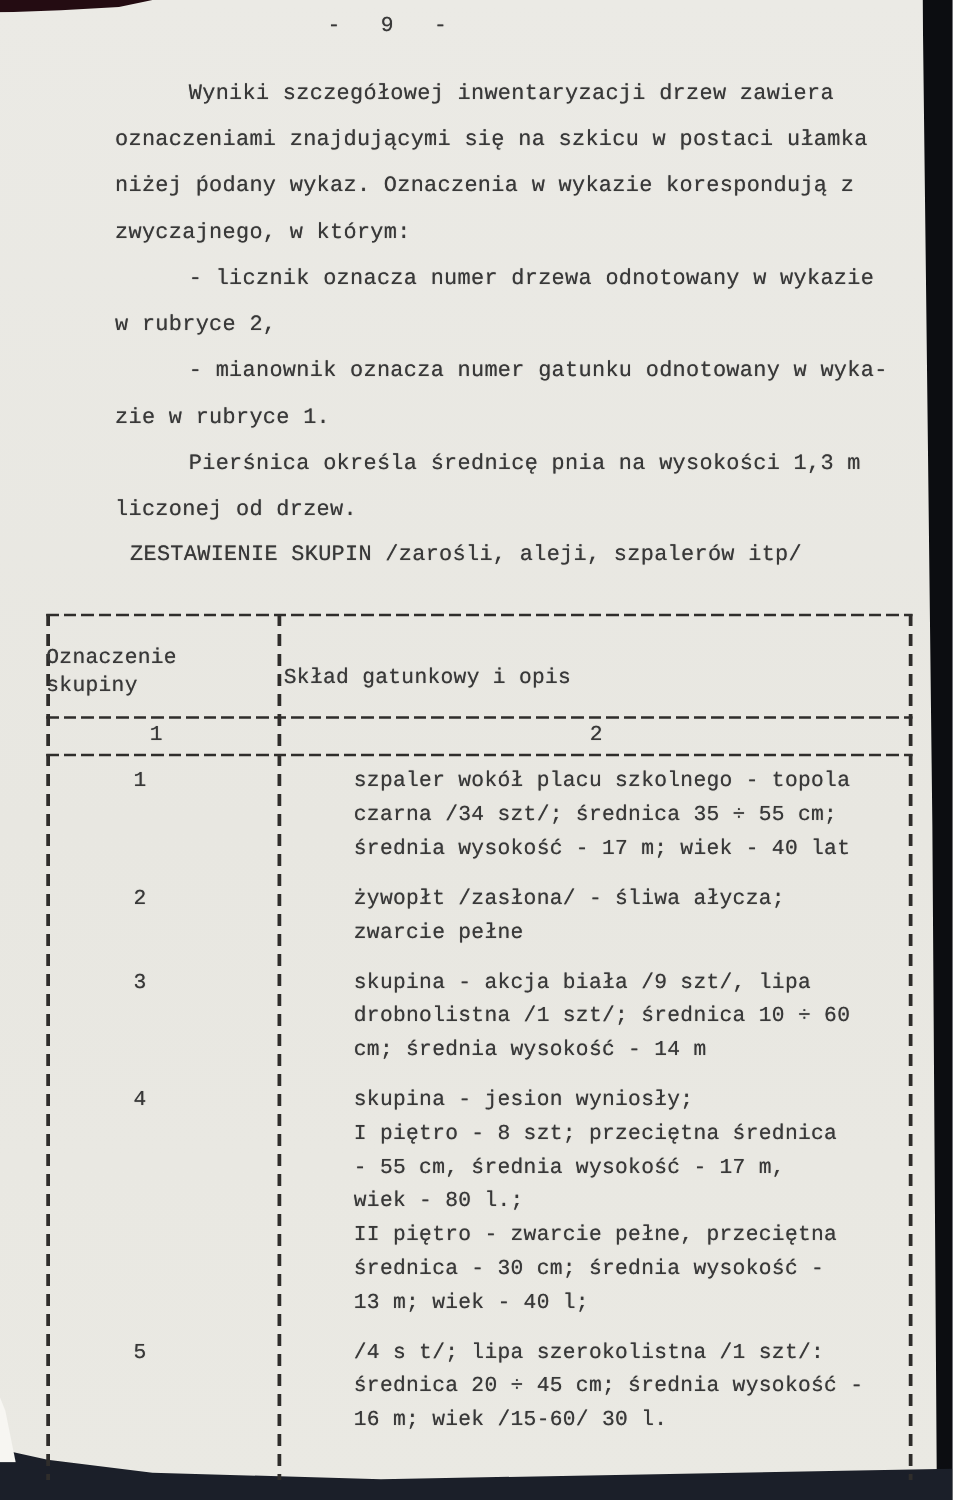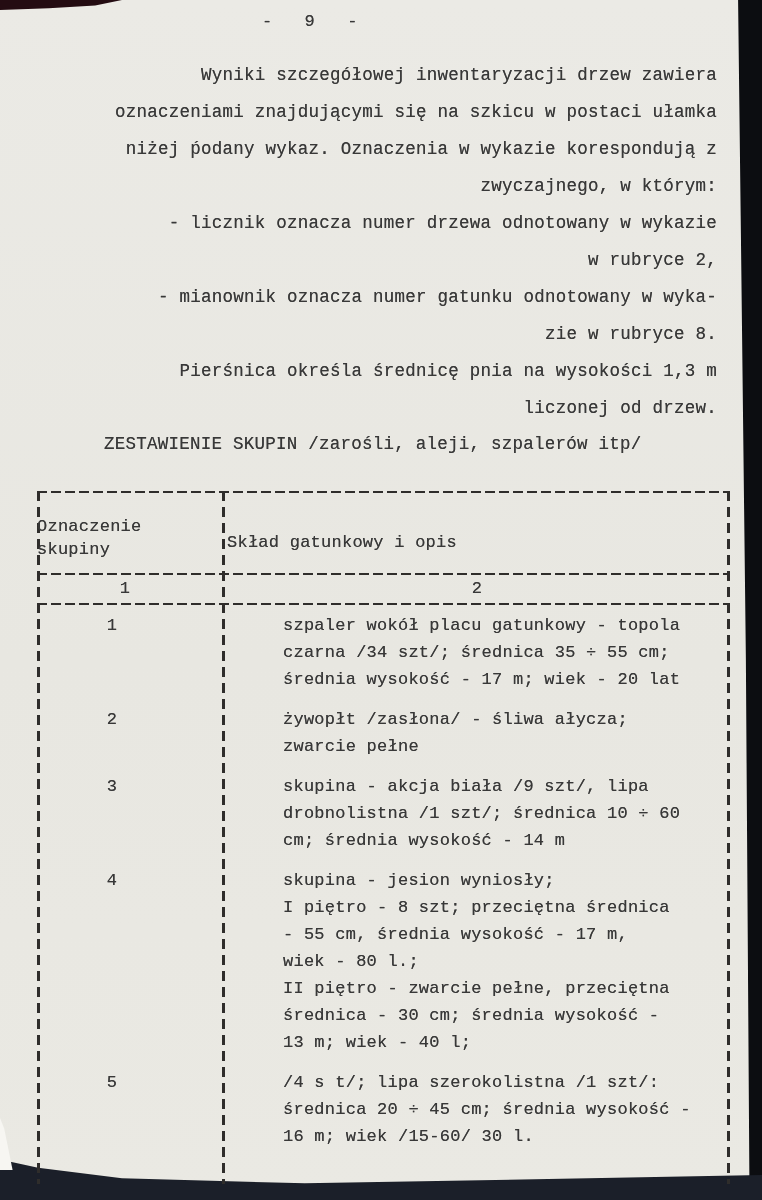--- a/index.html
+++ b/index.html
@@ -17,21 +17,21 @@
     clip-path:polygon(8% 0,100% 0,100% 100%,52% 100%,38% 55%,18% 18%);}
   .edge-bottom{position:absolute;left:0;top:1148px;width:762px;height:52px;background:#1b1f29;
     clip-path:polygon(0 22%,5% 38%,16% 58%,40% 68%,100% 52%,100% 100%,0 100%);}
   .paper-curl{position:absolute;left:0;top:1118px;width:14px;height:52px;background:#f7f6f2;
     clip-path:polygon(0 0,30% 20%,90% 100%,0 100%);}
   
   .pageno{position:absolute;left:262px;top:10px;font-size:17px;line-height:24px;
     white-space:pre;letter-spacing:4px;text-shadow:0 0 .6px rgba(56,56,56,.75);}
   
   .bodytext{position:absolute;left:92px;top:57px;width:625px;font-size:17.5px;line-height:37px;}
-  .para{margin:0;text-align:right;}
+  .para{margin:0;}
   .tl.ind{padding-left:59px;}
   
   .tabletitle{position:absolute;left:92px;top:432px;font-size:17.5px;line-height:24px;margin-left:12px;}
   
   .table{position:absolute;left:37px;top:491px;width:693px;height:693px;font-size:17px;}
   .vline{position:absolute;top:0;bottom:0;width:3px;
     background-image:repeating-linear-gradient(180deg,#2f2d2b 0 10px,rgba(0,0,0,0) 10px 16px);}
   .vline.l{left:0;}
   .vline.m{left:185px;}
   .vline.r{right:0;}
@@ -67,21 +67,21 @@
       <div class="tl txt">oznaczeniami znajdującymi się na szkicu w postaci ułamka</div>
       <div class="tl txt">niżej ṕodany wykaz. Oznaczenia w wykazie korespondują z</div>
       <div class="tl txt">zwyczajnego, w którym:</div>
     </div>
     <div class="para">
       <div class="tl ind txt">- licznik oznacza numer drzewa odnotowany w wykazie</div>
       <div class="tl txt">w rubryce 2,</div>
     </div>
     <div class="para">
       <div class="tl ind txt">- mianownik oznacza numer gatunku odnotowany w wyka-</div>
-      <div class="tl txt">zie w rubryce 8.</div>
+      <div class="tl txt">zie w rubryce 1.</div>
     </div>
     <div class="para">
       <div class="tl ind txt">Pierśnica określa średnicę pnia na wysokości 1,3 m</div>
       <div class="tl txt">liczonej od drzew.</div>
     </div>
   </div>
 
   <div class="tabletitle txt">ZESTAWIENIE SKUPIN /zarośli, aleji, szpalerów itp/</div>
 
   <div class="table">
@@ -99,23 +99,23 @@
     <div class="hc2 txt">Skład gatunkowy i opis</div>
 
     <div class="cn1 txt">1</div>
     <div class="cn2 txt">2</div>
 
     <div class="tbody">
 
       <div class="trow">
         <div class="num txt">1</div>
         <div class="desc">
-          <div class="dl txt">szpaler wokół placu gatunkowy - topola</div>
+          <div class="dl txt">szpaler wokół placu szkolnego - topola</div>
           <div class="dl txt">czarna /34 szt/; średnica 35 ÷ 55 cm;</div>
-          <div class="dl txt">średnia wysokość - 17 m; wiek - 20 lat</div>
+          <div class="dl txt">średnia wysokość - 17 m; wiek - 40 lat</div>
         </div>
       </div>
 
       <div class="trow">
         <div class="num txt">2</div>
         <div class="desc">
           <div class="dl txt">żywopłt /zasłona/ - śliwa ałycza;</div>
           <div class="dl txt">zwarcie pełne</div>
         </div>
       </div>

